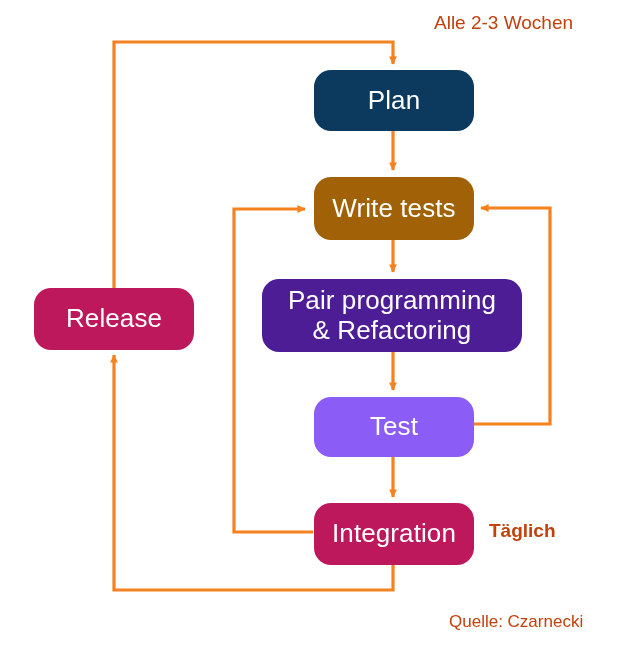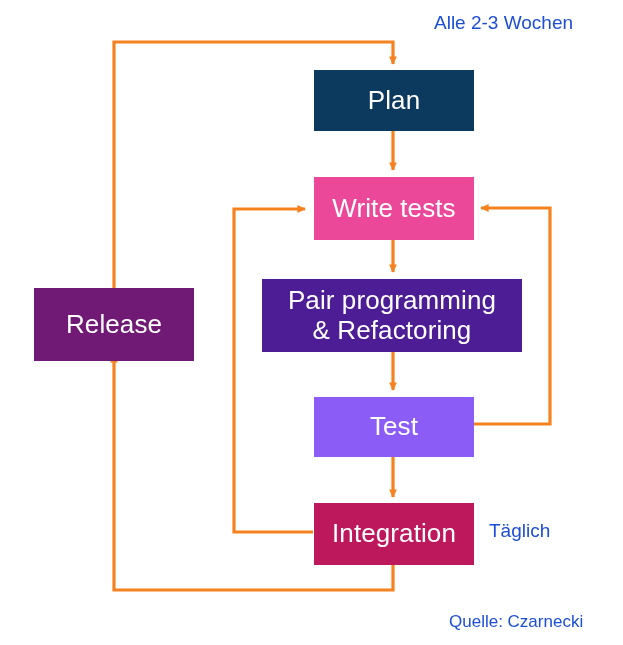--- a/index.html
+++ b/index.html
@@ -20,39 +20,39 @@
   #flow-svg {
     position: absolute;
     top: 0;
     left: 0;
     width: 623px;
     height: 645px;
   }
   .node-box {
     position: absolute;
     box-sizing: border-box;
-    border-radius: 0;
+    border-radius: 17px;
     display: flex;
     align-items: center;
     justify-content: center;
     text-align: center;
     color: #ffffff;
     font-family: "Liberation Sans", sans-serif;
     font-weight: normal;
     line-height: 1.12;
     letter-spacing: 0.1px;
     user-select: none;
   }
   .node-label {
     display: block;
     white-space: pre-line;
   }
   .annotation {
     position: absolute;
-    color: #1d4ed8;
+    color: #c2410c;
     font-family: "Liberation Sans", sans-serif;
     white-space: nowrap;
     user-select: none;
   }
 </style>
 </head>
 <body>
 
 <div id="diagram-root">
 
@@ -81,40 +81,40 @@
 
       <path d="M393,565 L393,590 L114,590 L114,355" marker-end="url(#arrowhead)"></path>
 
     </g>
   </svg>
 
   <div class="node-box" style="left:314px; top:70px; width:160px; height:61px; background:#0b3a5e; font-size:26px;">
     <span class="node-label">Plan</span>
   </div>
 
-  <div class="node-box" style="left:314px; top:177px; width:160px; height:63px; background:#ec4899; font-size:26px;">
+  <div class="node-box" style="left:314px; top:177px; width:160px; height:63px; background:#a16207; font-size:26px;">
     <span class="node-label">Write tests</span>
   </div>
 
   <div class="node-box" style="left:262px; top:279px; width:260px; height:73px; background:#4c1d95; font-size:26px;">
     <span class="node-label">Pair programming
 &amp; Refactoring</span>
   </div>
 
   <div class="node-box" style="left:314px; top:397px; width:160px; height:60px; background:#8b5cf6; font-size:26px;">
     <span class="node-label">Test</span>
   </div>
 
   <div class="node-box" style="left:314px; top:503px; width:160px; height:62px; background:#be185d; font-size:26px;">
     <span class="node-label">Integration</span>
   </div>
 
-  <div class="node-box" style="left:34px; top:288px; width:160px; height:73px; background:#701a75; font-size:26px;">
+  <div class="node-box" style="left:34px; top:288px; width:160px; height:62px; background:#be185d; font-size:26px;">
     <span class="node-label">Release</span>
   </div>
 
   <div class="annotation" style="left:434px; top:12px; font-size:19px;">Alle 2-3 Wochen</div>
 
-  <div class="annotation" style="left:489px; top:520px; font-size:19px;">Täglich</div>
+  <div class="annotation" style="left:489px; top:520px; font-size:19px;font-weight:bold;">Täglich</div>
 
   <div class="annotation" style="left:420px; top:612px; font-size:17px;margin-left:29px;">Quelle: Czarnecki</div>
 
 </div>
 
 </body></html>

